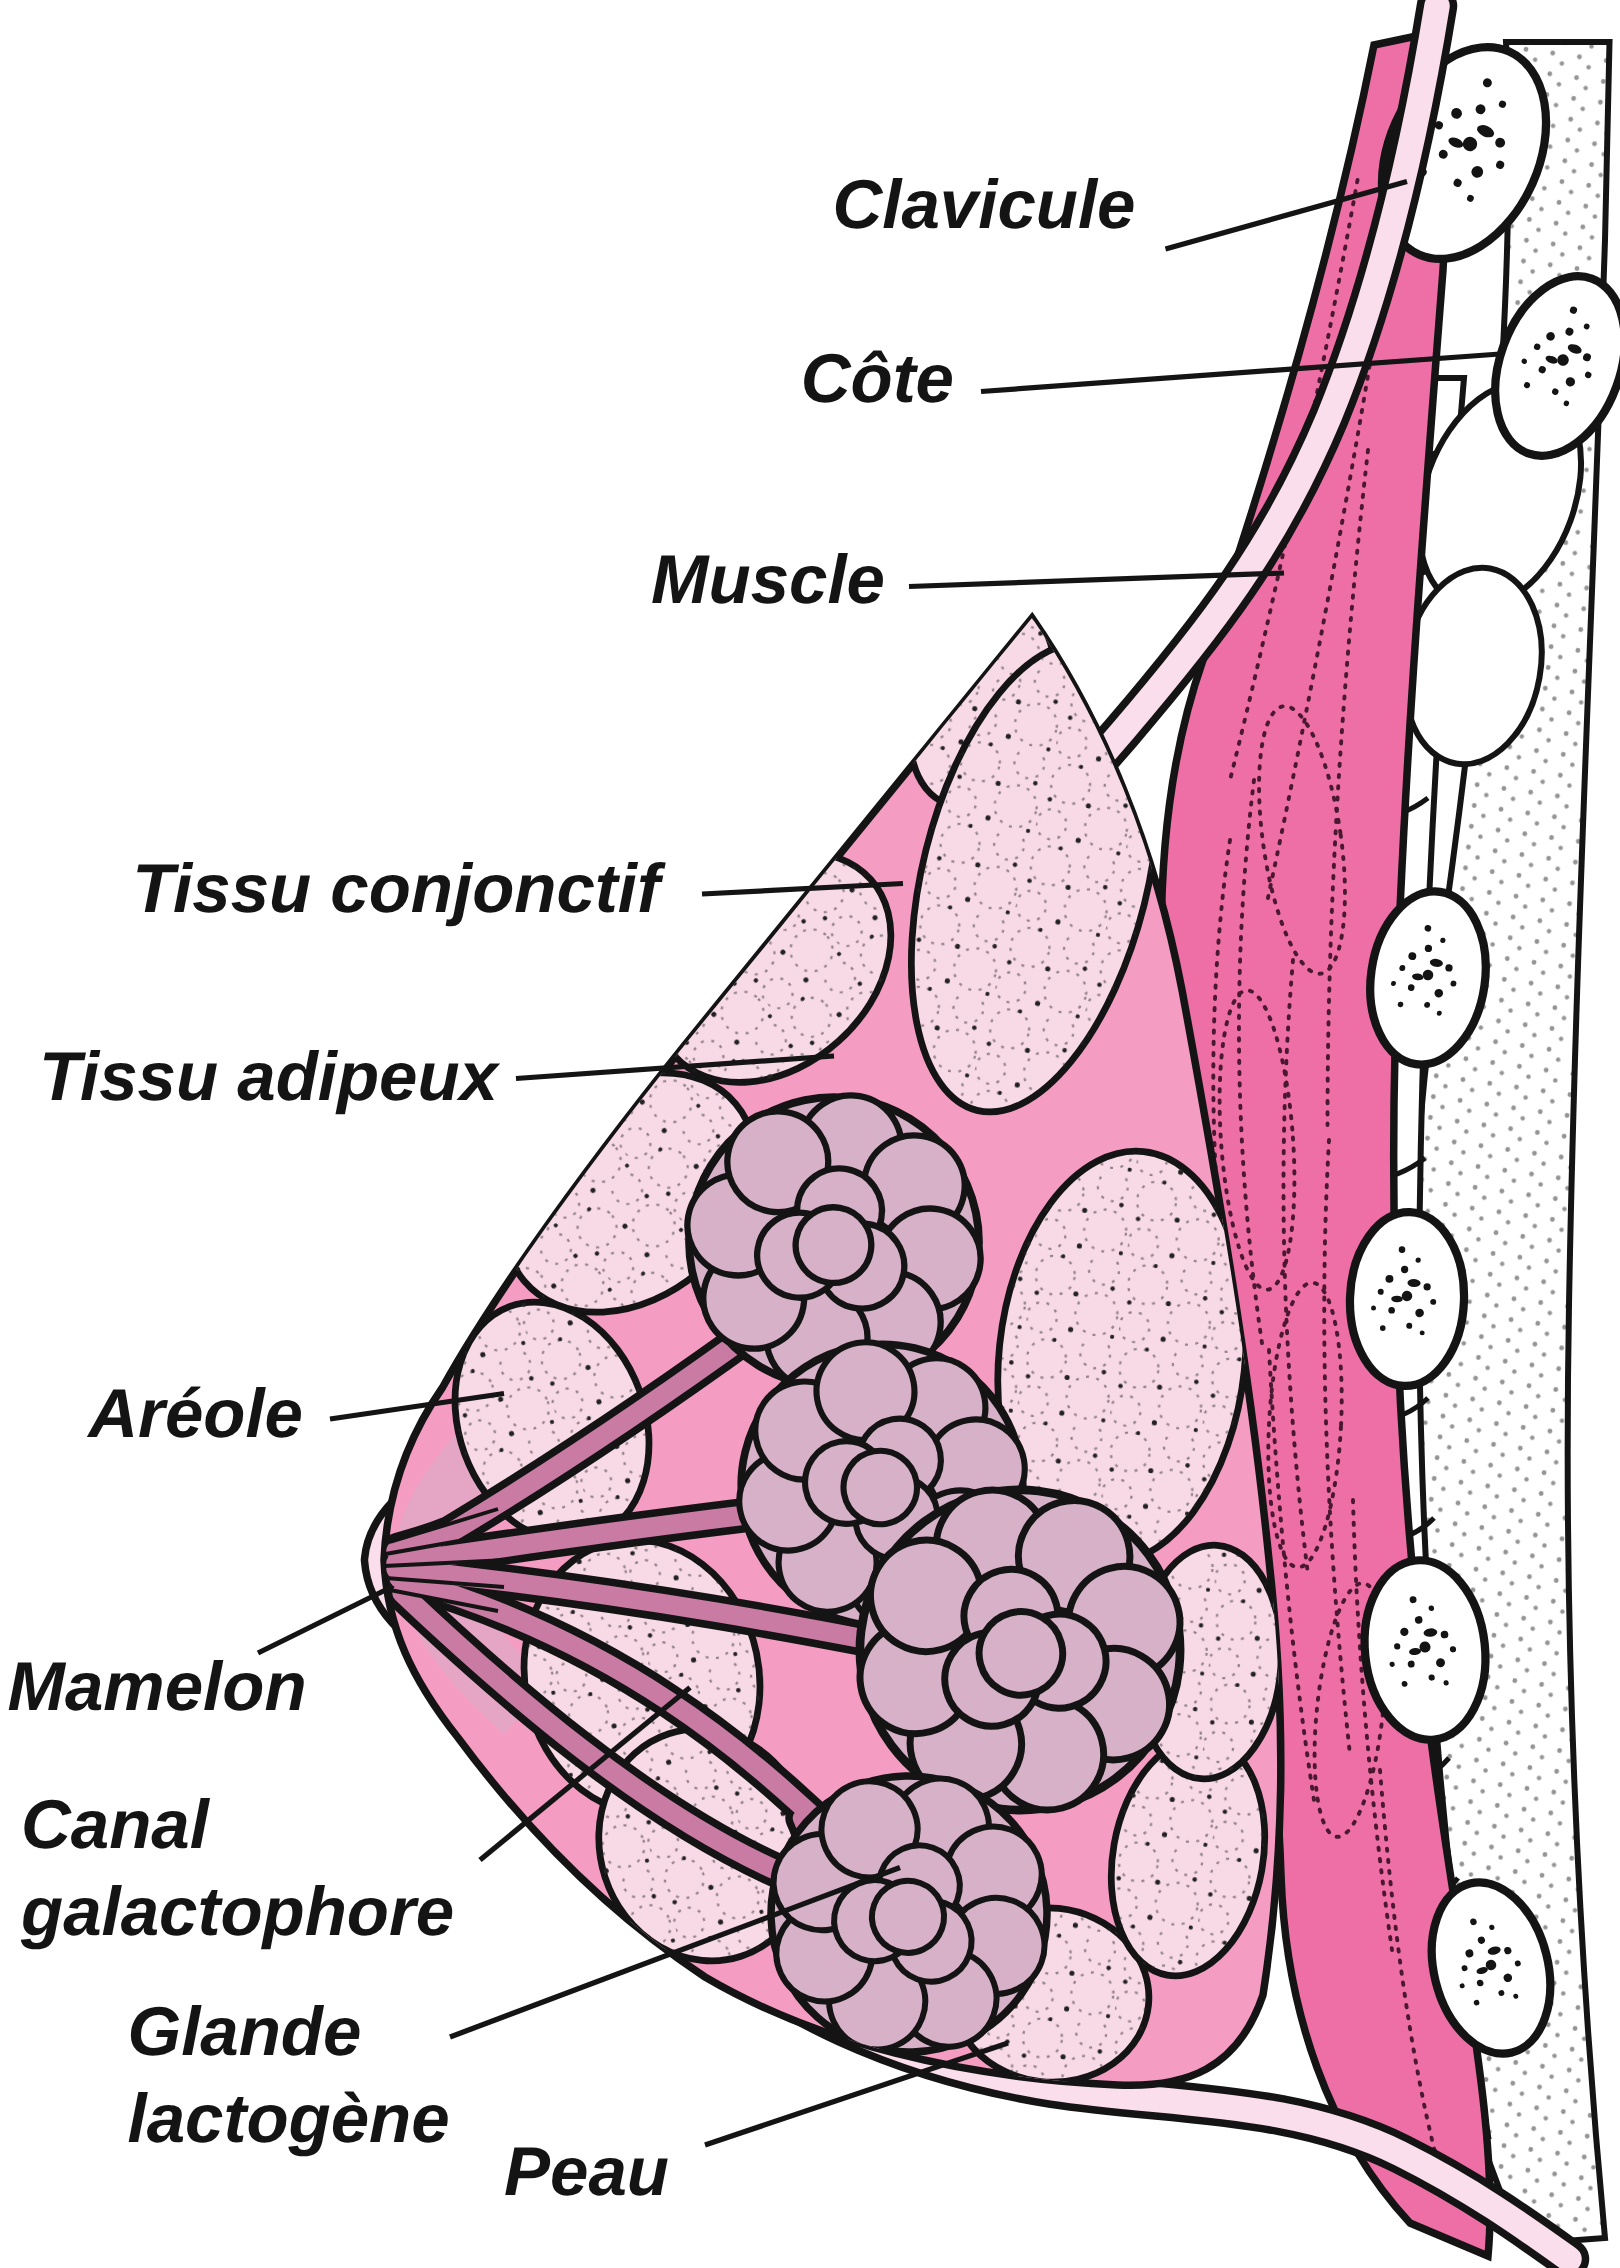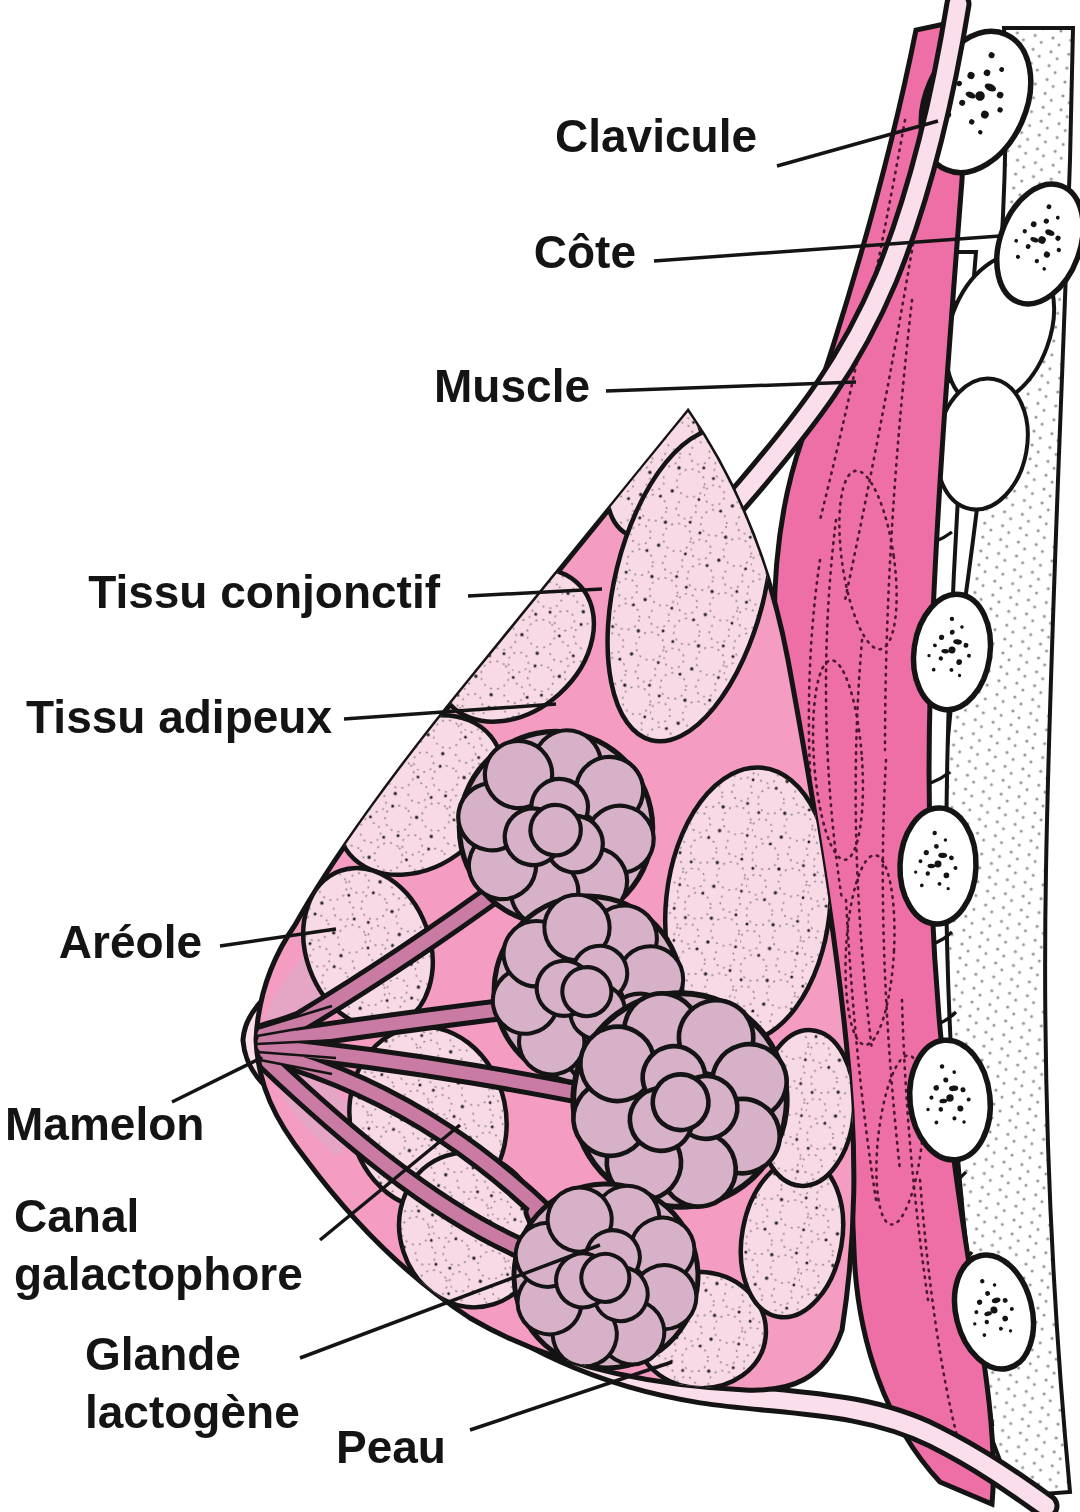--- a/index.html
+++ b/index.html
@@ -1,17 +1,17 @@
 <!DOCTYPE html>
 <html style="--background: #ffffff; --outline: #141414; --skin: #fbdeeb; --connective: #f49cc2; --fat: #f8d9e6; --gland: #d7b1c7; --duct: #c97ba3; --muscle: #ee6fa5; --areola: #e5a5c4; --bone: #ffffff; --label_text: #141414;"><head>
 <meta charset="utf-8">
 <style>
   html,body{margin:0;padding:0;background:#fff;}
   .stage{position:relative;width:1080px;height:1512px;background:var(--background,#fff);overflow:hidden;
-         font-family:"Liberation Sans",sans-serif;}
+         font-family:"Liberation Sans",sans-serif;font-style:italic;}
   svg{position:absolute;left:0;top:0;}
   .conn{fill:var(--connective);stroke:var(--outline);stroke-width:5;}
   .fat{fill:var(--fat);stroke:var(--outline);stroke-width:4.5;}
   .fatTex{fill:url(#fc);stroke:none;}
   .grape{fill:var(--gland);stroke:var(--outline);stroke-width:4;}
   .grapeblob{fill:var(--gland);stroke:var(--outline);stroke-width:5;}
   .duct-o{fill:none;stroke:var(--outline);stroke-width:23;stroke-linecap:round;}
   .duct-i{fill:none;stroke:var(--duct);stroke-width:13;stroke-linecap:round;}
   .muscle{fill:var(--muscle);stroke:var(--outline);stroke-width:5;}
   .fasc{fill:none;stroke:#4a1830;stroke-width:2.6;stroke-dasharray:1.5 6;stroke-linecap:round;}

